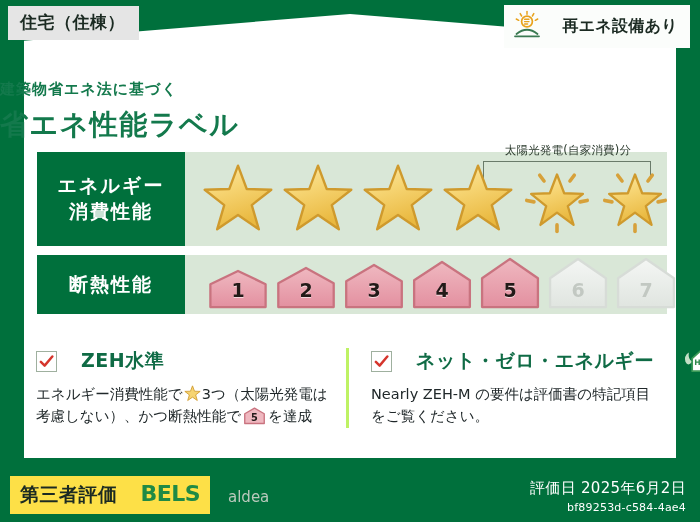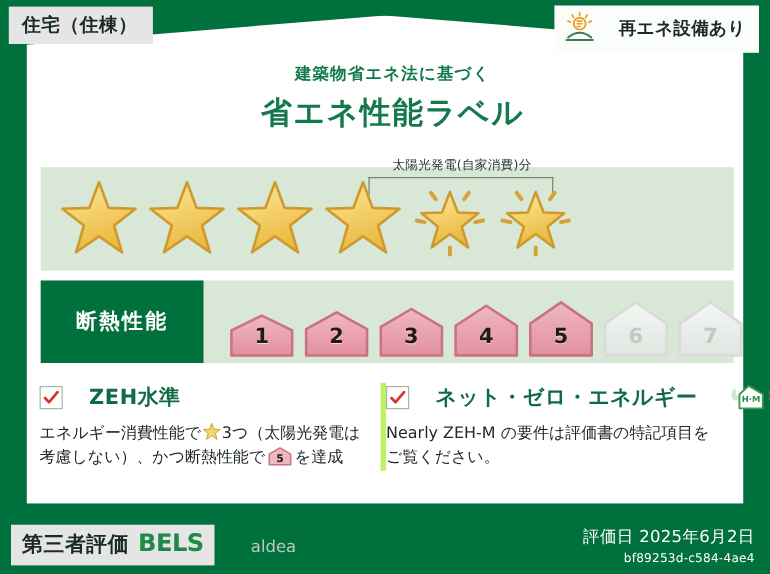--- a/index.html
+++ b/index.html
@@ -48,22 +48,22 @@
     display: flex; align-items: center; gap: 20px;
     z-index: 8;
   }
   .badge-top-right .txt {
     font-size: 16px; font-weight: bold; color: #1b2a22;
     letter-spacing: .3px; white-space: nowrap;
   }
 
   
   .title-block {
-    position: absolute; left: 0; right: 0; top: 58px;
-    text-align: center; z-index: 5; padding-left: 14px;
+    position: absolute; left: 0; right: 0; top: 80px;
+    z-index: 5;
   }
   .title-sub {
     font-size: 15px; font-weight: bold; color: #13794c;
     letter-spacing: 1px;
   }
   .title-main {
     font-size: 28px; font-weight: bold; color: #13794c;
     letter-spacing: 1.5px; margin-top: 7px;
   }
 
@@ -72,21 +72,21 @@
     position: absolute; left: 37px; top: 152px;
     width: 630px;
     z-index: 5;
   }
   .metric-row {
     display: flex;
     background: #d9e7d7;
     height: 94px;
     align-items: stretch;
   }
-  .metric-row.row-insulation { height: 75px; margin-top: 9px; }
+  .metric-row.row-insulation { height: 59px; margin-top: 9px; }
 
   .row-label {
     background: #00703c;
     color: #ffffff;
     width: 148px;
     flex: 0 0 148px;
     display: flex; flex-direction: column;
     align-items: center; justify-content: center;
     font-size: 19px; font-weight: bold;
     letter-spacing: 2px;
@@ -149,21 +149,21 @@
   .house.off .house-num { color: #c2c8c2; text-shadow: none; }
 
   
   .notes {
     position: absolute; left: 36px; top: 348px;
     width: 632px;
     display: flex;
     z-index: 5;
   }
   .note-col { width: 310px; padding-right: 12px; }
-  .note-col.right { border-left: 5px solid #bef264; width: 322px; }
+  .note-col.right { border-left: 3px solid #bef264; padding-left: 22px; width: 322px; }
 
   .note-head {
     display: flex; align-items: center; gap: 24px;
   }
   .check-box {
     width: 21px; height: 21px;
     border: 1.6px solid #9fb09f;
     background: #fff;
     display: flex; align-items: center; justify-content: center;
     flex: 0 0 21px;
@@ -182,23 +182,23 @@
   .inline-star { display: inline-block; vertical-align: -3px; width: 17px; height: 17px; margin: 0 1px; }
   .inline-house {
     display: inline-block; vertical-align: -4px;
     width: 23px; height: 18px; margin: 0 2px;
   }
 
   
   .footer-left {
     position: absolute;
     left: 10px; bottom: 8px;
-    background: #e5e5e5;
+    background: #fde047;
     padding: 5px 10px 6px 10px;
-    display: flex; align-items: baseline; gap: 8px;
+    display: flex; align-items: baseline; gap: 23px;
     z-index: 8;
     justify-content: center;
   }
   .footer-left .jp {
     font-size: 19px; font-weight: bold; color: #1b2a22; letter-spacing: .5px;
   }
   .footer-left .bels {
     font-size: 22px; font-weight: bold; color: #1f8a45; letter-spacing: -.5px;
   }
   .watermark {
@@ -243,20 +243,24 @@
   </div>
 
   <div class="title-block">
     <div class="title-sub">建築物省エネ法に基づく</div>
     <div class="title-main">省エネ性能ラベル</div>
   </div>
 
   <div class="rows-wrap">
 
     <div class="metric-row row-energy">
+      <div class="row-label">
+        <span>エネルギー</span>
+        <span>消費性能</span>
+      </div>
       <div class="row-body">
 
         <div class="solar-caption">太陽光発電(自家消費)分</div>
         <div class="solar-bracket"></div>
 
         <div class="stars-area">
 
           <div class="star-slot">
             <svg class="star-svg" viewBox="0 0 100 100" aria-hidden="true">
               <defs>

